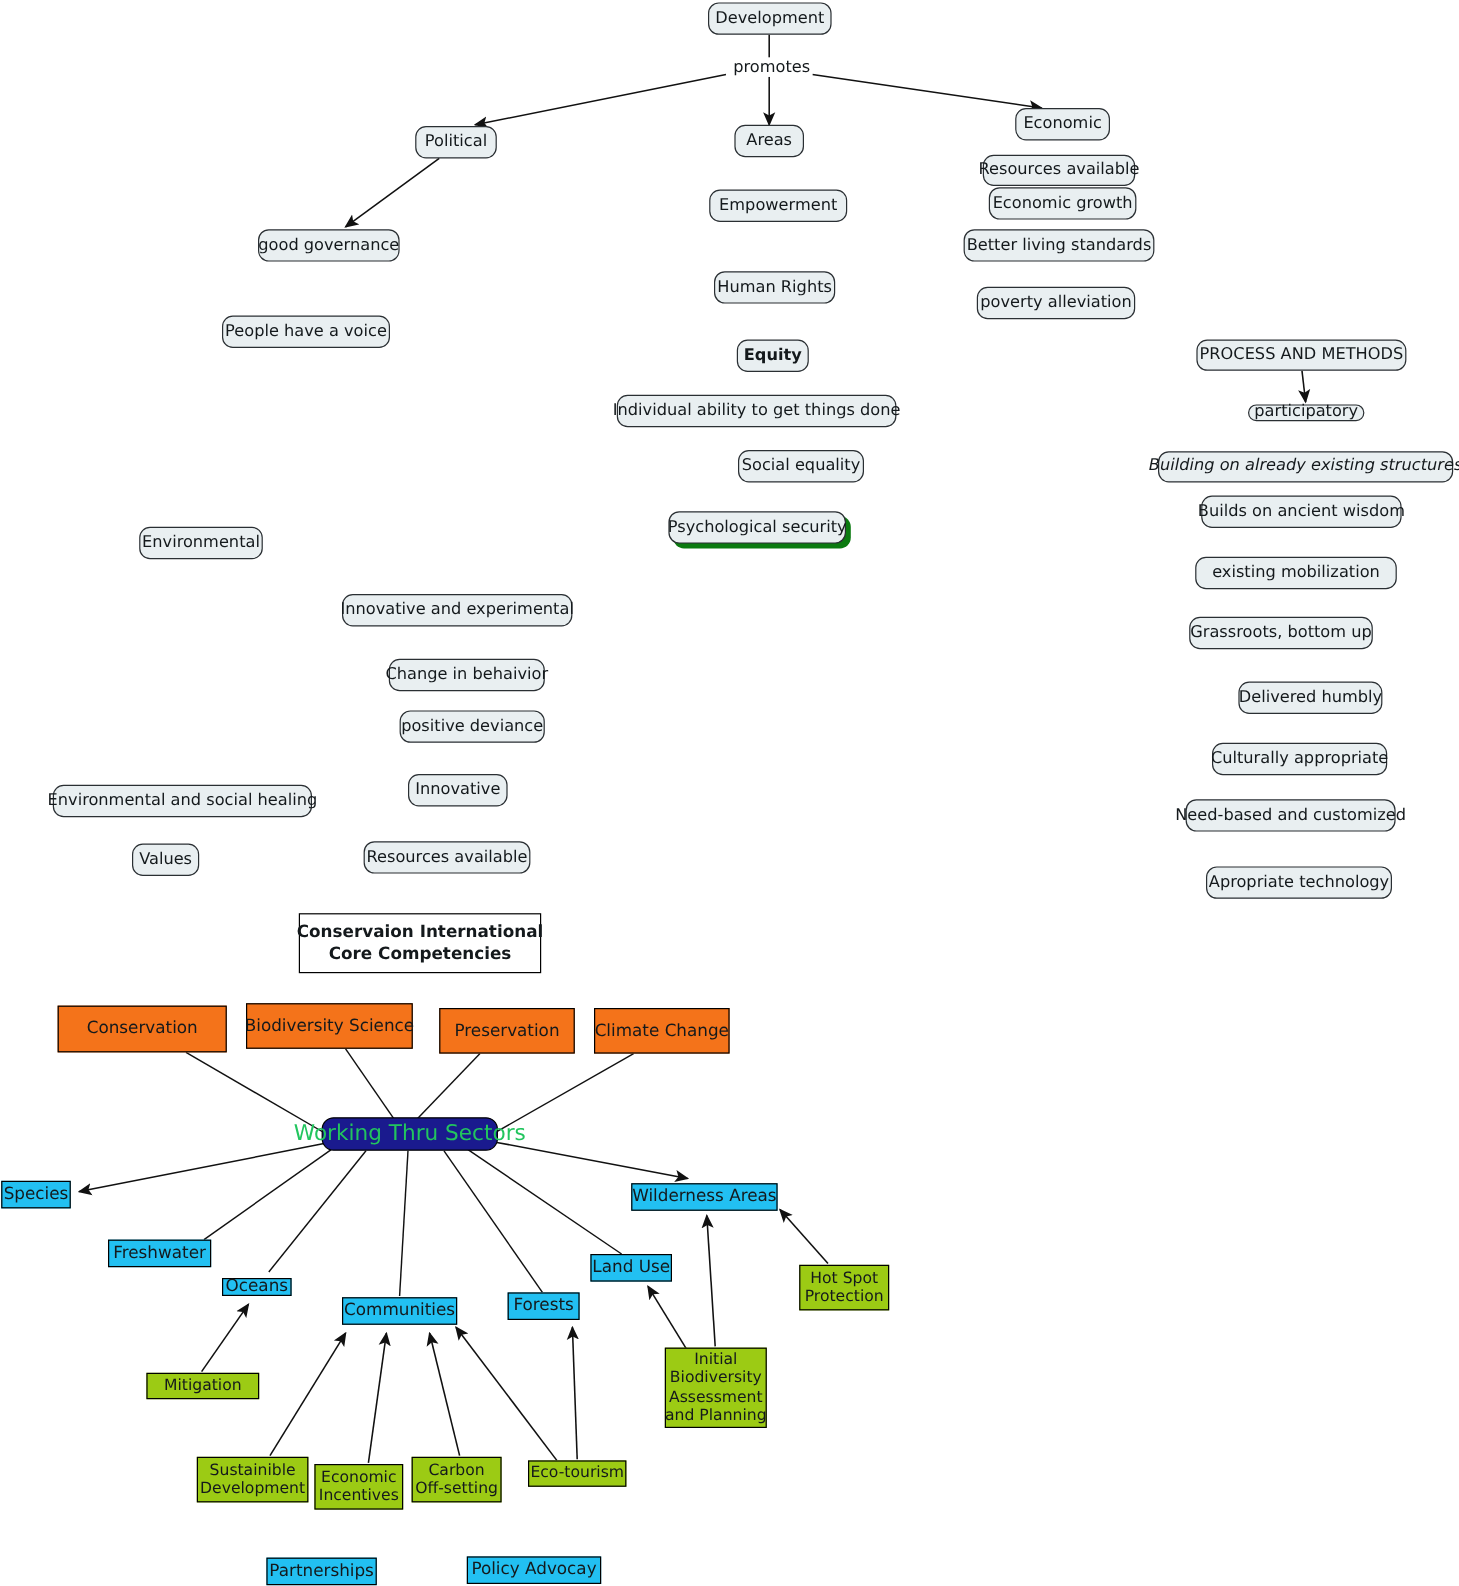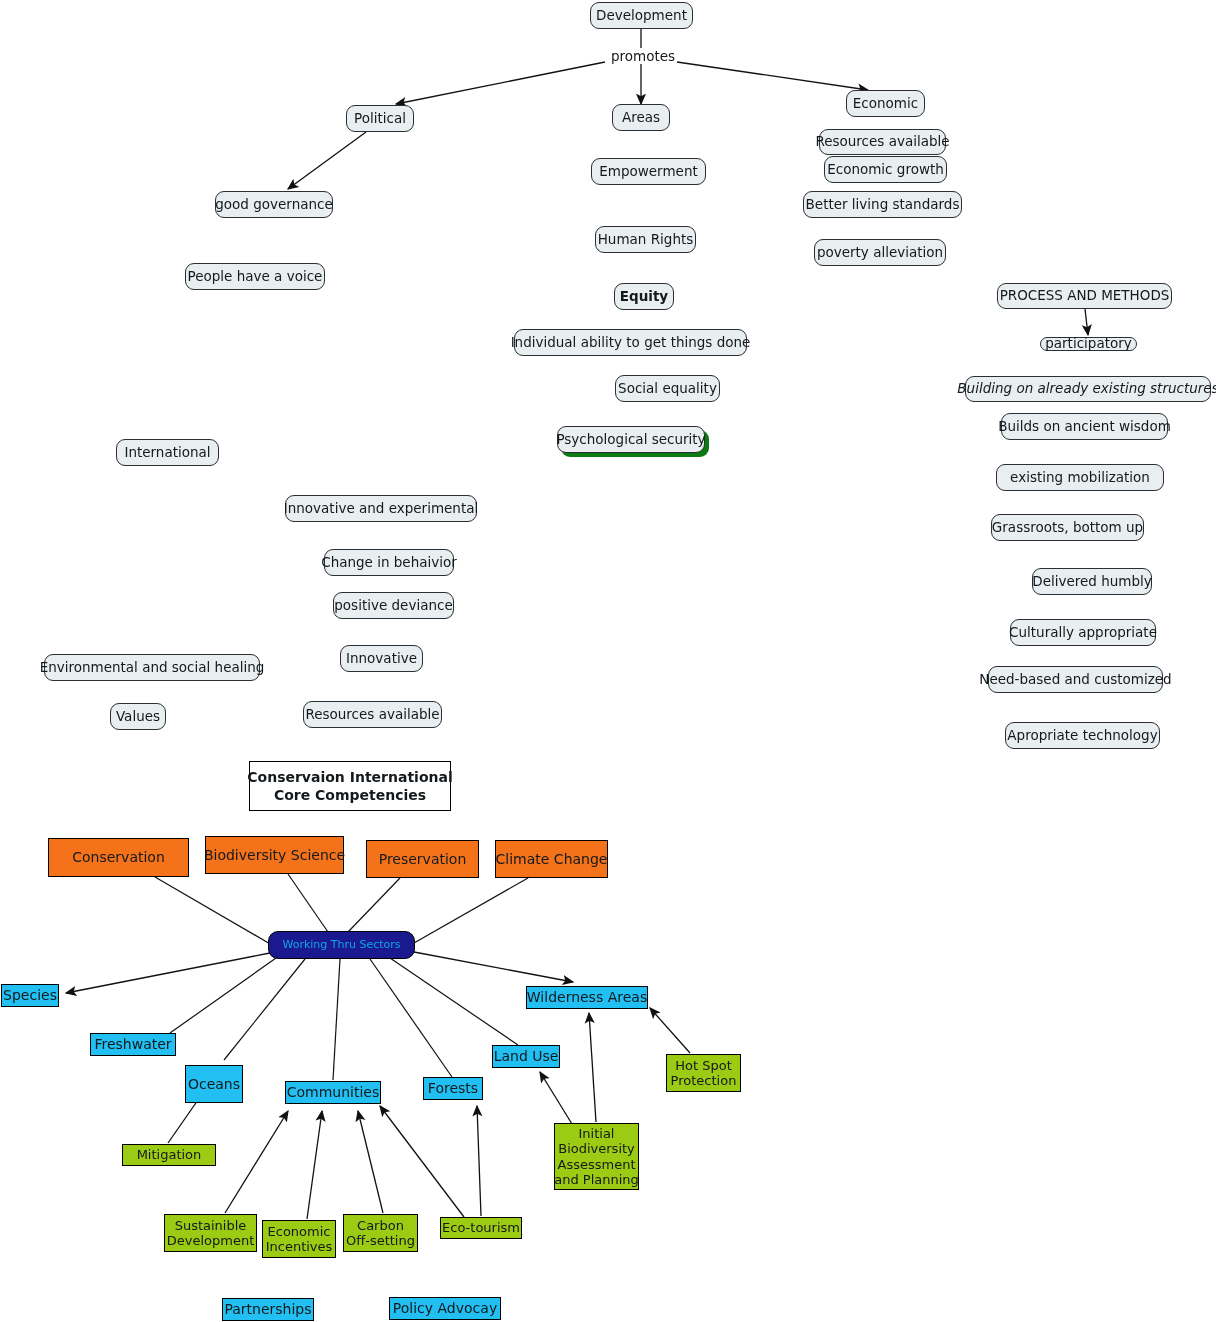--- a/index.html
+++ b/index.html
@@ -76,22 +76,22 @@
     background: #9ccb14;
     border: 1.5px solid #000000;
     border-radius: 0;
     font-size: 13px;
   }
   
   .node.navy {
     background: #1a1a8e;
     border: 1.5px solid #000000;
     border-radius: 10px;
-    color: #0ea5e9;
-    font-size: 11px;
+    color: #22c55e;
+    font-size: 18px;
   }
   .edge-label {
     position: absolute;
     font-size: 13.5px;
     color: #14191c;
     background: #ffffff;
     padding: 0 2px;
     white-space: pre;
   }
 </style>
@@ -190,21 +190,21 @@
   <div class="node pale" style="left:991px; top:514px; width:153px; height:27px;">Grassroots, bottom up</div>
 
   <div class="node pale" style="left:1022px; top:568px; width:120px; height:27px;margin-left:10px;">Delivered humbly</div>
 
   <div class="node pale" style="left:1010px; top:619px; width:146px; height:27px;">Culturally appropriate</div>
 
   <div class="node pale" style="left:988px; top:666px; width:175px; height:27px;">Need-based and customized</div>
 
   <div class="node pale" style="left:1005px; top:722px; width:155px; height:27px;">Apropriate technology</div>
 
-  <div class="node pale" style="left:116px; top:439px; width:103px; height:27px;">International</div>
+  <div class="node pale" style="left:116px; top:439px; width:103px; height:27px;">Environmental</div>
 
   <div class="node pale" style="left:285px; top:495px; width:192px; height:27px;">Innovative and experimental</div>
 
   <div class="node pale" style="left:324px; top:549px; width:130px; height:27px;">Change in behaivior</div>
 
   <div class="node pale" style="left:333px; top:592px; width:121px; height:27px;">positive deviance</div>
 
   <div class="node pale" style="left:44px; top:654px; width:216px; height:27px;">Environmental and social healing</div>
 
   <div class="node pale" style="left:340px; top:645px; width:83px; height:27px;">Innovative</div>
@@ -223,21 +223,21 @@
   <div class="node orange" style="left:366px; top:840px; width:113px; height:38px;">Preservation</div>
 
   <div class="node orange" style="left:495px; top:840px; width:113px; height:38px;">Climate Change</div>
 
   <div class="node navy" style="left:268px; top:931px; width:147px; height:28px;">Working Thru Sectors</div>
 
   <div class="node cyan" style="left:1px; top:984px; width:58px; height:23px;">Species</div>
 
   <div class="node cyan" style="left:90px; top:1033px; width:86px; height:23px;">Freshwater</div>
 
-  <div class="node cyan" style="left:185px; top:1065px; width:58px; height:38px;">Oceans</div>
+  <div class="node cyan" style="left:185px; top:1065px; width:58px; height:15px;">Oceans</div>
 
   <div class="node cyan" style="left:285px; top:1081px; width:96px; height:23px;">Communities</div>
 
   <div class="node cyan" style="left:423px; top:1077px; width:60px; height:23px;">Forests</div>
 
   <div class="node cyan" style="left:492px; top:1045px; width:68px; height:23px;">Land Use</div>
 
   <div class="node cyan" style="left:526px; top:986px; width:122px; height:23px;">Wilderness Areas</div>
 
   <div class="node green" style="left:122px; top:1144px; width:94px; height:22px;">Mitigation</div>

